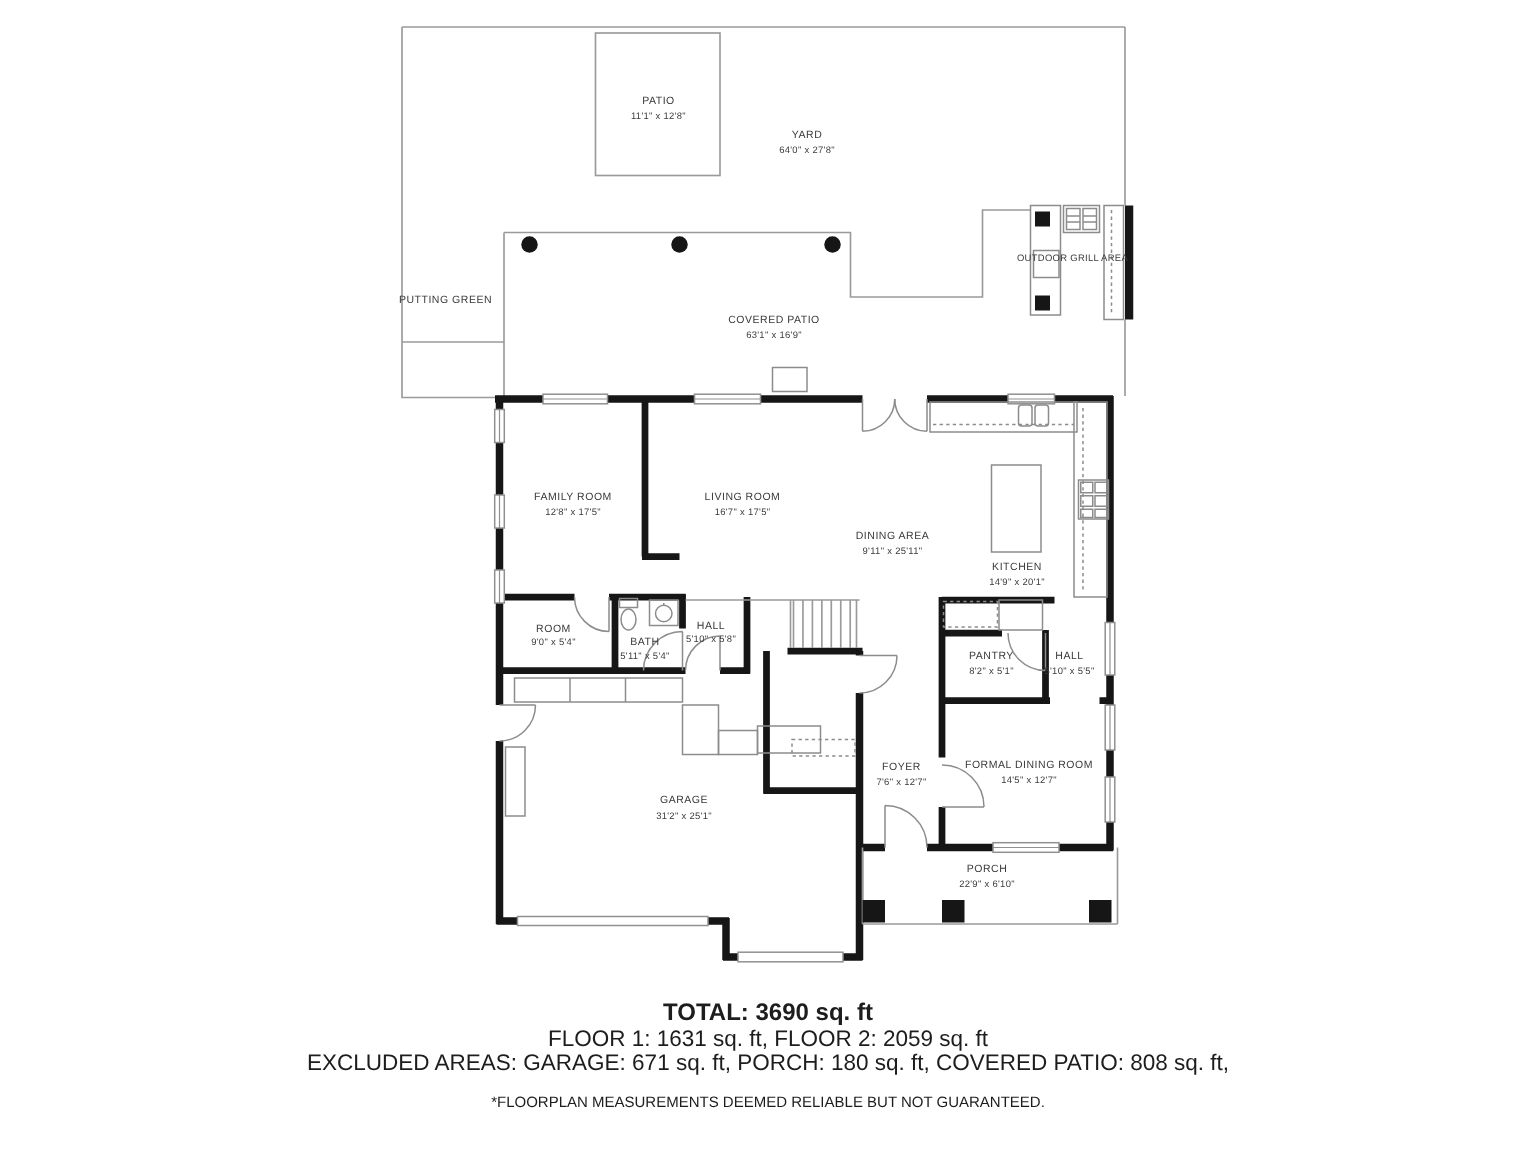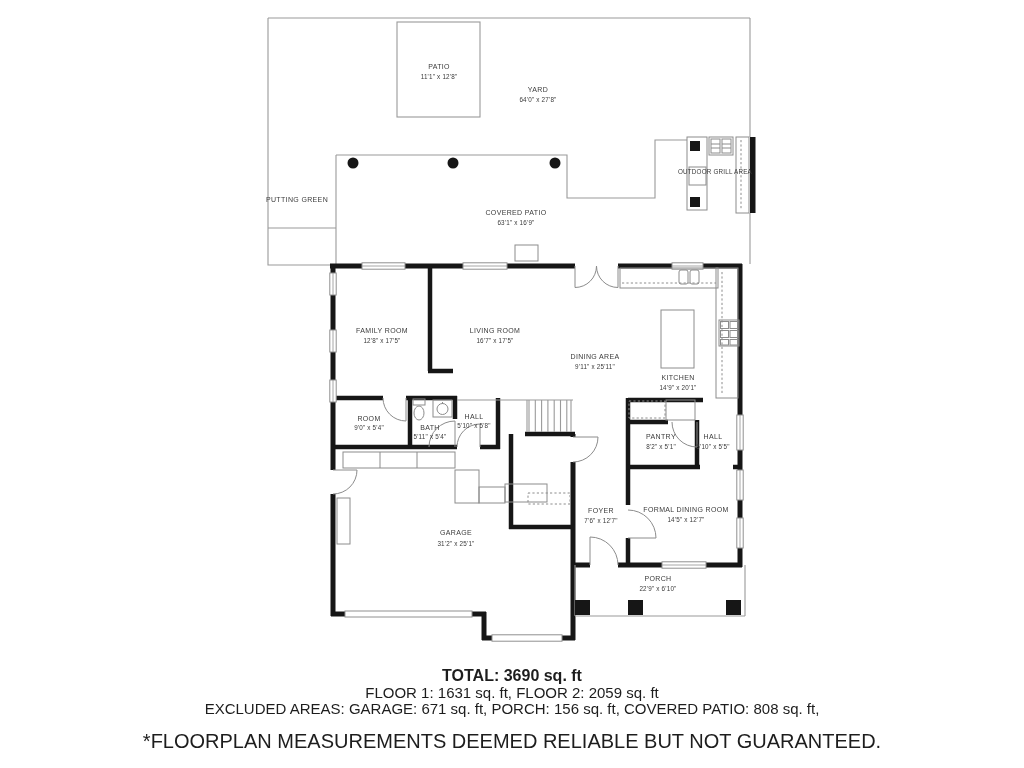--- a/index.html
+++ b/index.html
@@ -13,21 +13,21 @@
   .out{stroke:#9a9a9a;stroke-width:1.1;fill:none;}
   .fix{stroke:#8c8c8c;stroke-width:1;fill:none;}
   .fixd{stroke:#8c8c8c;stroke-width:1;fill:none;stroke-dasharray:2.2,2.2;}
   .win{fill:#ffffff;stroke:#909090;stroke-width:1;}
   .winline{stroke:#909090;stroke-width:.8;}
   .door{stroke:#8c8c8c;stroke-width:1;fill:none;}
   .blk{fill:#161616;stroke:none;}
   #summary{position:absolute;left:0;top:666px;width:1024px;text-align:center;color:#1d1d1d;}
   #summary .l1{font-size:16px;font-weight:bold;line-height:19px;}
   #summary .l2,#summary .l3,#summary .l4{font-size:15px;line-height:15.5px;}
-  #summary .l5{font-size:20px;margin-top:14px;}
+  #summary .l5{font-size:10px;margin-top:14px;}
 </style>
 </head>
 <body>
 
 <div id="stage">
   <svg id="plan-svg" width="1024" height="660" viewBox="0 0 1024 660">
 
     <g>
       <path class="out" d="M268,18 H750"></path>
       <path class="out" d="M268,18 V265 H330"></path>
@@ -231,16 +231,16 @@
       <text class="room-name" x="686" y="512">FORMAL DINING ROOM</text>
       <text class="room-dims" x="686" y="522">14'5" x 12'7"</text>
       <text class="room-name" x="658" y="581">PORCH</text>
       <text class="room-dims" x="658" y="591">22'9" x 6'10"</text>
     </g>
   </svg>
 
   <div id="summary">
     <div class="l1">TOTAL: 3690 sq. ft</div>
     <div class="l2">FLOOR 1: 1631 sq. ft, FLOOR 2: 2059 sq. ft</div>
-    <div class="l3">EXCLUDED AREAS: GARAGE: 671 sq. ft, PORCH: 156 sq. ft, COVERED PATIO: 808 sq. ft,</div>
+    <div class="l3">EXCLUDED AREAS: GARAGE: 671 sq. ft, PORCH: 180 sq. ft, COVERED PATIO: 808 sq. ft,</div>
     <div class="l5">*FLOORPLAN MEASUREMENTS DEEMED RELIABLE BUT NOT GUARANTEED.</div>
   </div>
 </div>
 
 </body></html>

